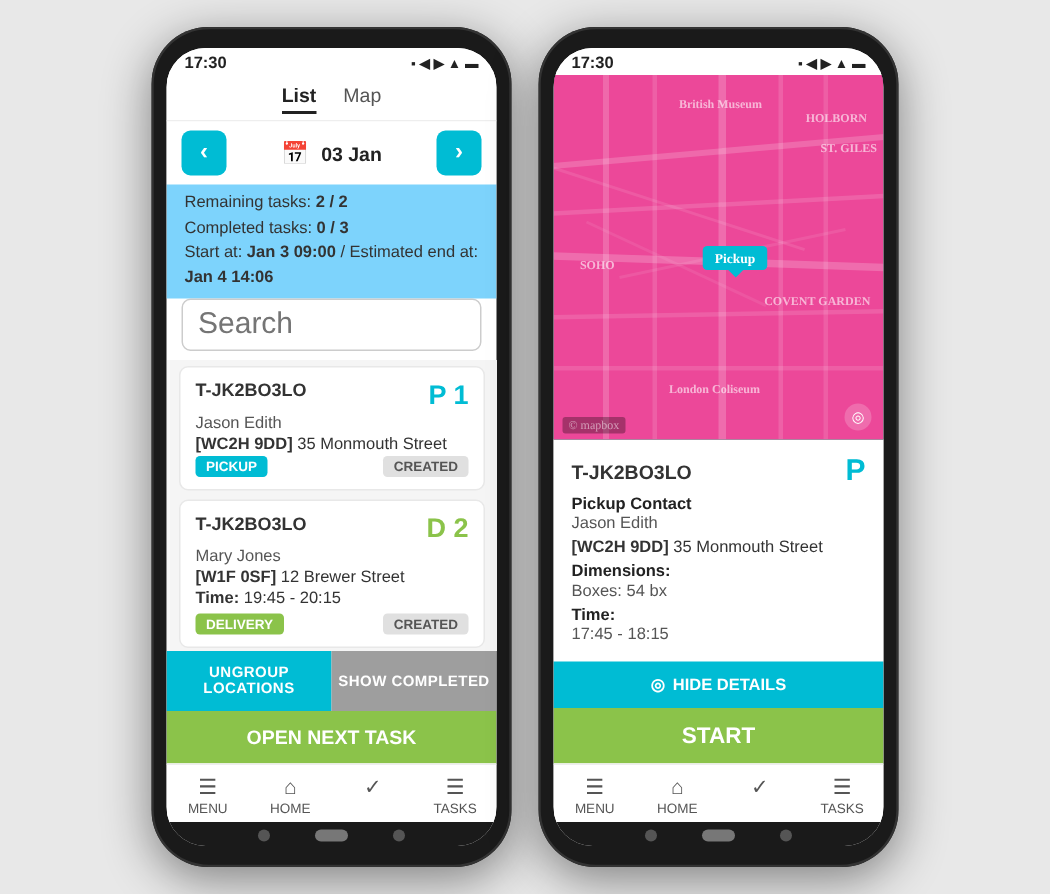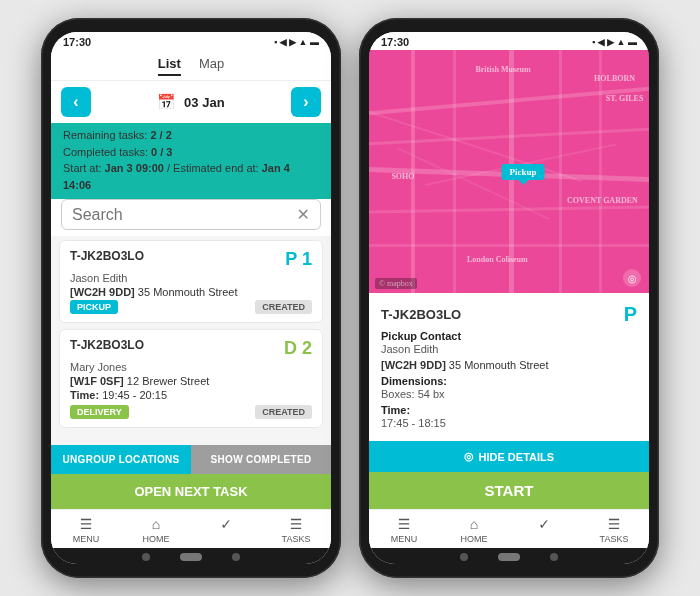--- a/index.html
+++ b/index.html
@@ -15,21 +15,21 @@
     }
     .phones-container {
       display: flex;
       gap: 18px;
       align-items: center;
       padding: 10px;
     }
 
     
     .phone {
-      width: 300px;
+      width: 240px;
       height: 560px;
       background: #1a1a1a;
       border-radius: 38px;
       padding: 14px 10px;
       position: relative;
       box-shadow: 0 8px 32px rgba(0,0,0,0.45), inset 0 0 0 1.5px #333;
       display: flex;
       flex-direction: column;
     }
     .phone-screen {
@@ -108,21 +108,21 @@
       gap: 8px;
       font-size: 13px;
       font-weight: 600;
       color: #222;
     }
     .calendar-icon { font-size: 15px; color: #555; }
 
     
     .task-info {
       padding: 4px 12px 6px;
-      background: #14b8a6;
+      background: #7dd3fc;
       flex-shrink: 0;
     }
     .task-info p {
       font-size: 11px;
       color: #333;
       line-height: 1.5;
     }
     .task-info strong { font-weight: 700; }
 
     
@@ -133,21 +133,21 @@
       border: 1px solid #ccc;
       border-radius: 6px;
       padding: 5px 10px;
       background: #fff;
       flex-shrink: 0;
     }
     .search-bar input {
       flex: 1;
       border: none;
       outline: none;
-      font-size: 16px;
+      font-size: 20px;
       color: #888;
       background: transparent;
     }
     .search-clear { color: #888; font-size: 16px; cursor: pointer; }
 
     
     .task-list {
       flex: 1;
       overflow-y: auto;
       background: #f5f5f5;

